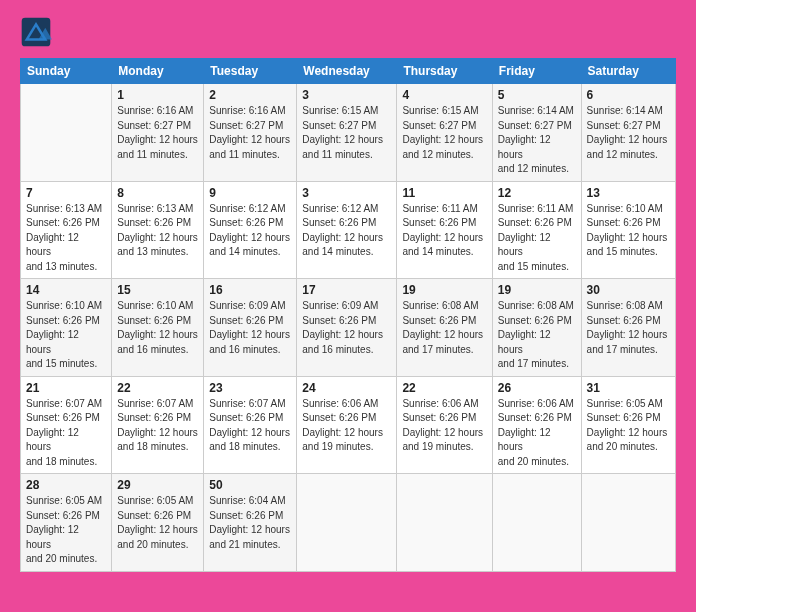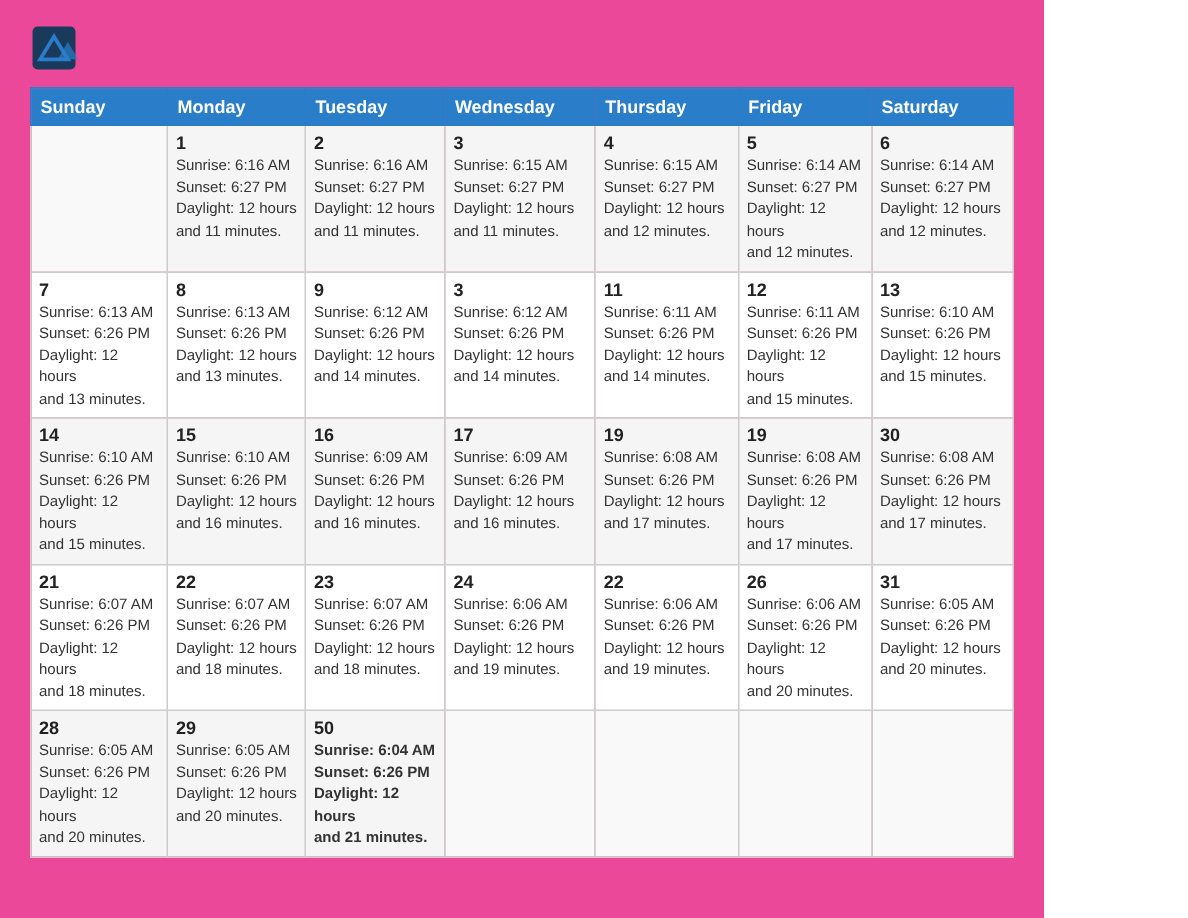--- a/index.html
+++ b/index.html
@@ -340,21 +340,21 @@
           </td>
           <td>
             <span class="day-number">29</span>
             <div class="day-info" style="white-space: pre-line;">Sunrise: 6:05 AM
 Sunset: 6:26 PM
 Daylight: 12 hours
 and 20 minutes.</div>
           </td>
           <td>
             <span class="day-number">50</span>
-            <div class="day-info" style="white-space: pre-line; font-weight: bold;">Sunrise: 6:04 AM
+            <div class="day-info" style="white-space: pre-line;">Sunrise: 6:04 AM
 Sunset: 6:26 PM
 Daylight: 12 hours
 and 21 minutes.</div>
           </td>
           <td class="empty-cell"></td>
           <td class="empty-cell"></td>
           <td class="empty-cell"></td>
           <td class="empty-cell"></td>
         </tr>
       </tbody>

